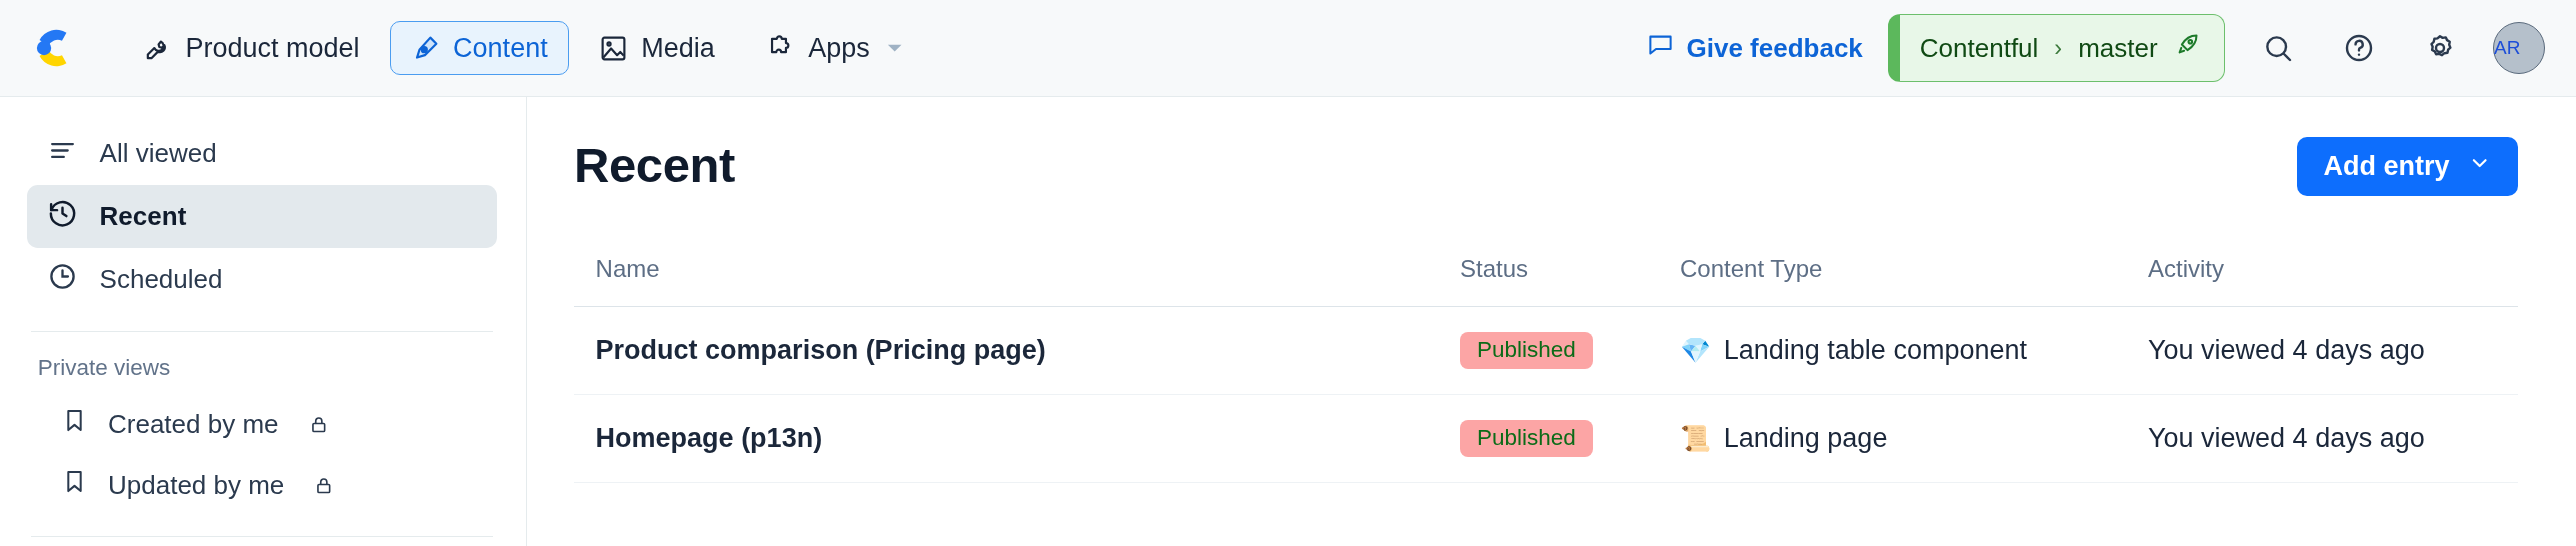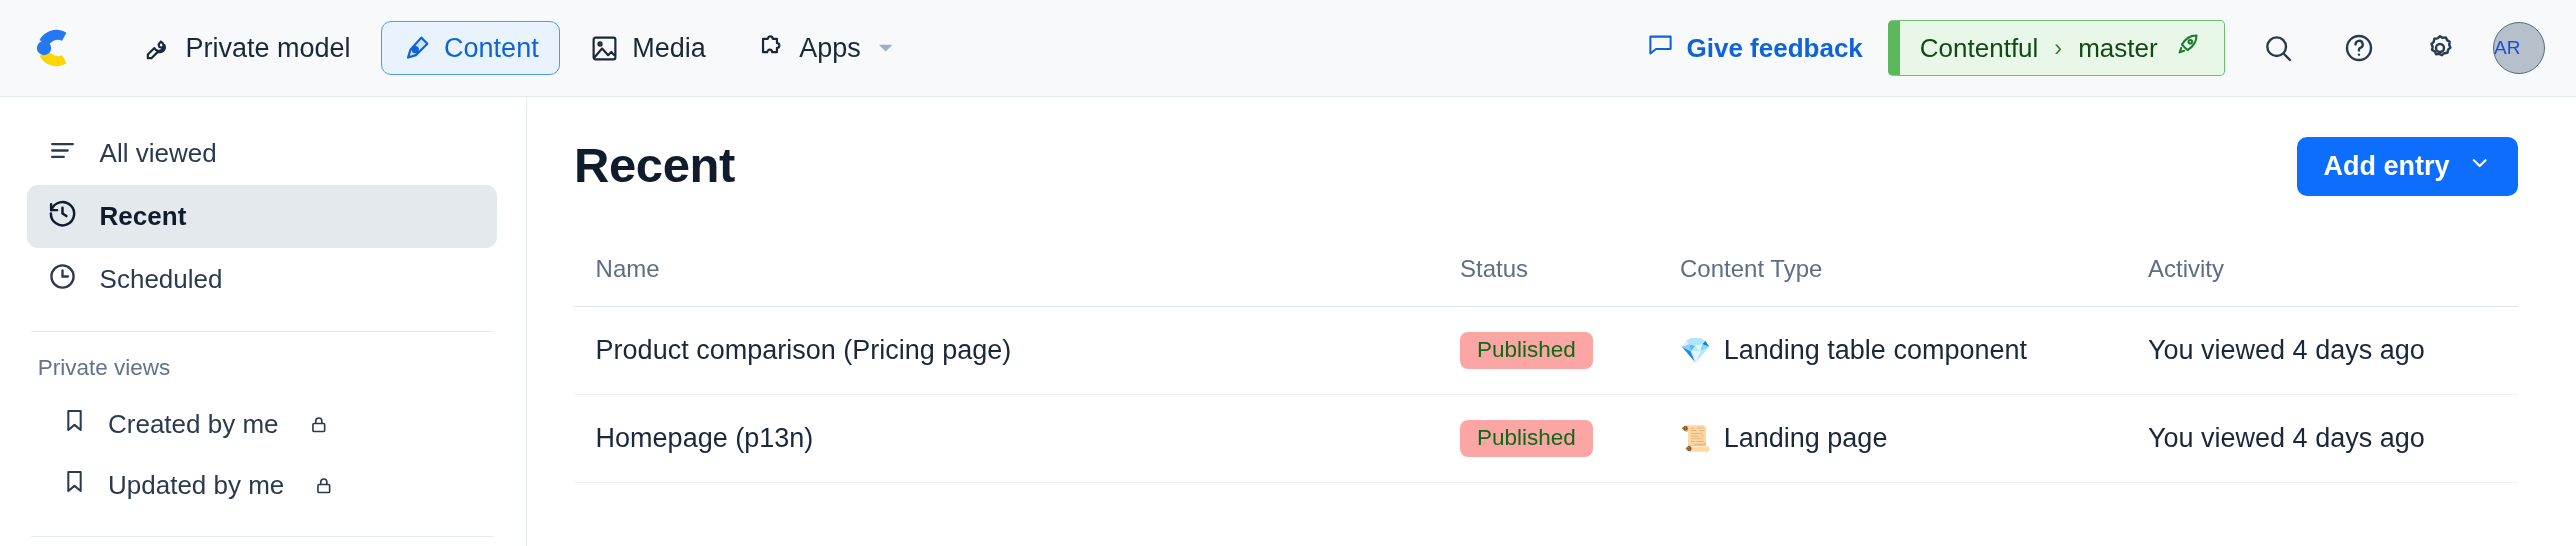--- a/index.html
+++ b/index.html
@@ -60,25 +60,25 @@
   .give-feedback {
     display: flex; align-items: center; gap: 12.6px;
     font-size: 26px;
     color: #0d64d6;
     font-weight: bold;
     cursor: pointer;
     white-space: nowrap;
   }
   .env-pill {
     display: flex; align-items: center;
-    height: 56px;
+    height: 68px;
     background: #e8f7e8;
     border: 1.8px solid #6cbf6c;
     border-left: 12.6px solid #5cb85c;
-    border-radius: 5px;
+    border-radius: 12px;
     padding: 0 23.4px 0 20px;
     gap: 16px;
     font-size: 26px;
     color: #104a14;
     cursor: pointer;
     white-space: nowrap;
   }
   .env-sep { color:#3c7a3c; font-size: 23.4px; }
   .icon-btn {
     width: 56px; height: 56px;
@@ -195,21 +195,21 @@
     border-bottom: 0.9px solid #eef2f5;
     font-size: 27px;
     color: #1b273a;
     vertical-align: middle;
     white-space: nowrap;
   }
   .col-name   { width: 886px; padding-left: 21.6px !important; }
   .col-status { width: 220px; }
   .col-type   { width: 468px; }
   .col-act    { width: auto; }
-  td.col-name { font-weight: normal; cursor: pointer; }
+  td.col-name { font-weight: bold; cursor: pointer; }
   .badge {
     display: inline-block;
     background: #fca5a5;
     color: #0c6b18;
     font-size: 22.5px;
     padding: 7.2px 17px;
     border-radius: 8px;
     line-height: 1;
   }
   .ct-cell { display: flex; align-items: center; gap: 12.6px; }
@@ -230,21 +230,21 @@
   </div>
 
   <div class="nav-items">
 
     <div class="nav-item">
       <span class="ico">
         <svg width="29" height="29" viewBox="0 0 24 24" fill="none" stroke="#1b273a" stroke-width="1.8" stroke-linecap="round" stroke-linejoin="round">
           <path d="M14.7 6.3a4 4 0 1 1-5.3 5.3L4 17v3h3l5.4-5.4a4 4 0 0 0 5.3-5.3l-2.1 2.1-2.1-.6-.6-2.1z"></path>
         </svg>
       </span>
-      <span class="nav-label">Private model</span>
+      <span class="nav-label">Product model</span>
     </div>
 
     <div class="nav-item active">
       <span class="ico">
         <svg width="29" height="29" viewBox="0 0 24 24" fill="none" stroke="#0d64d6" stroke-width="1.8" stroke-linecap="round" stroke-linejoin="round">
           <path d="M16 3l5 5-9.5 9.5-6.5 2 2-6.5z" fill="#cfe4fb"></path>
           <circle cx="11" cy="13" r="2.1" fill="#0d64d6"></circle>
         </svg>
       </span>
       <span class="nav-label">Content</span>

